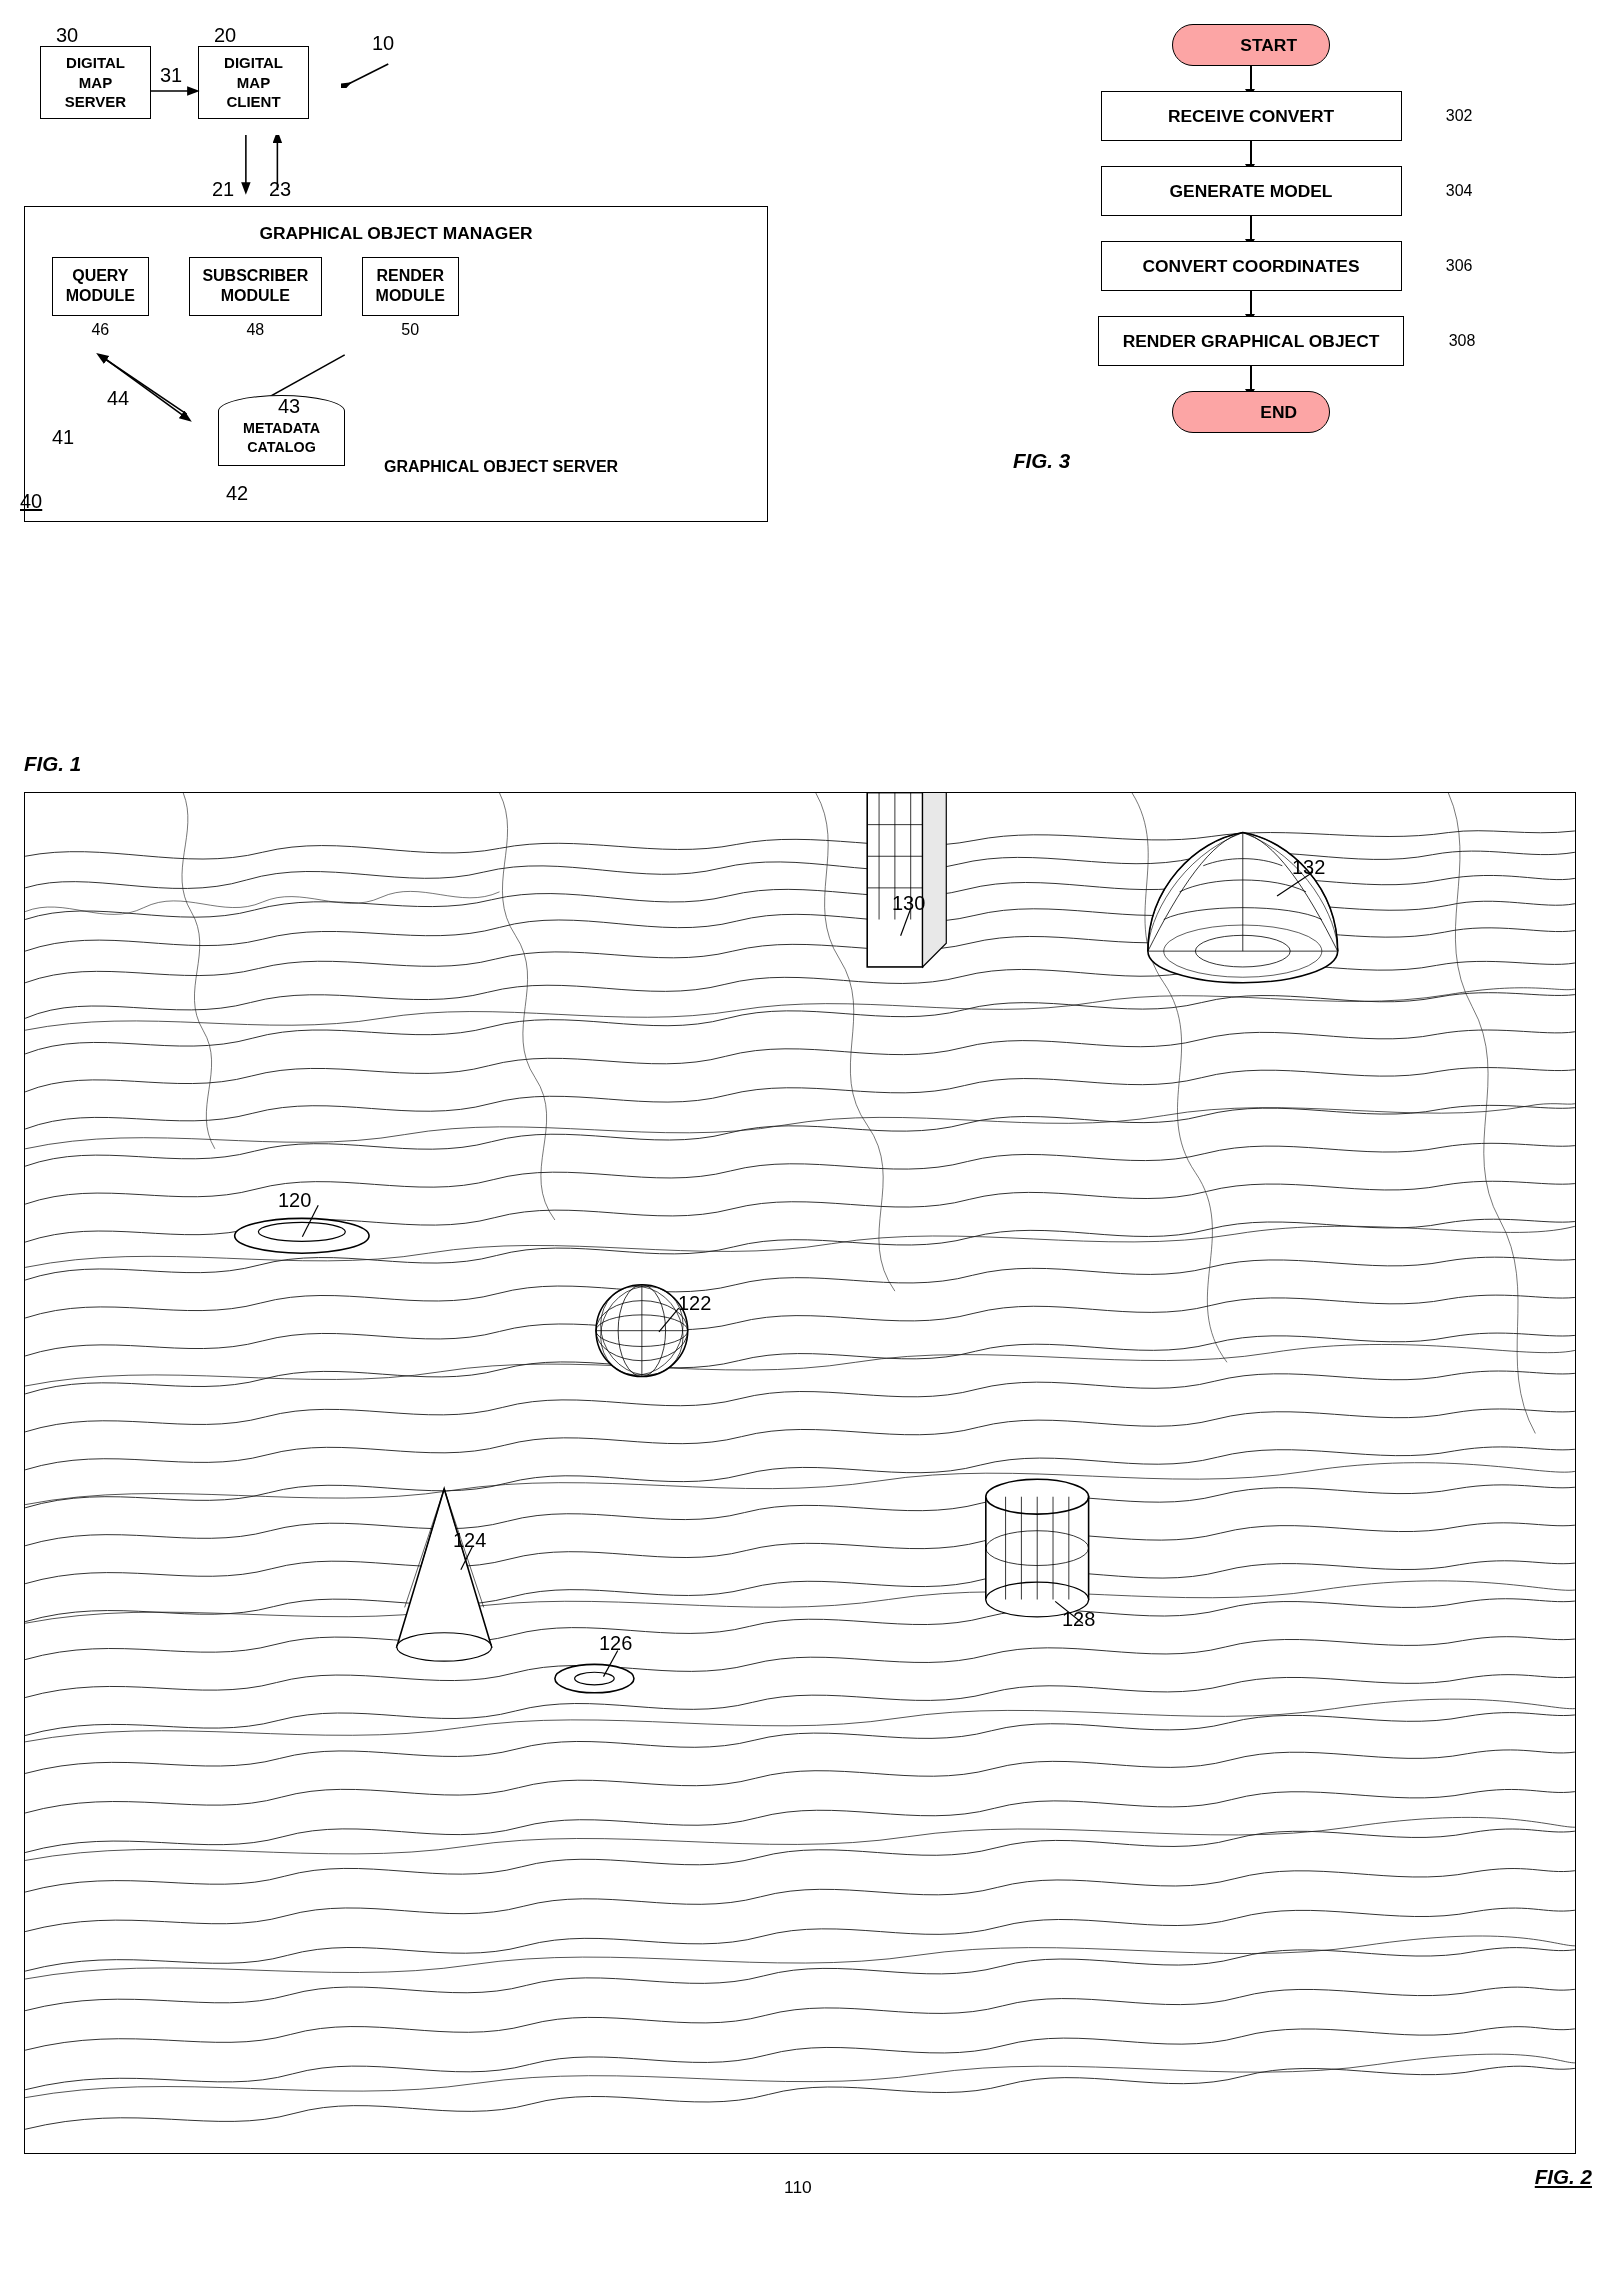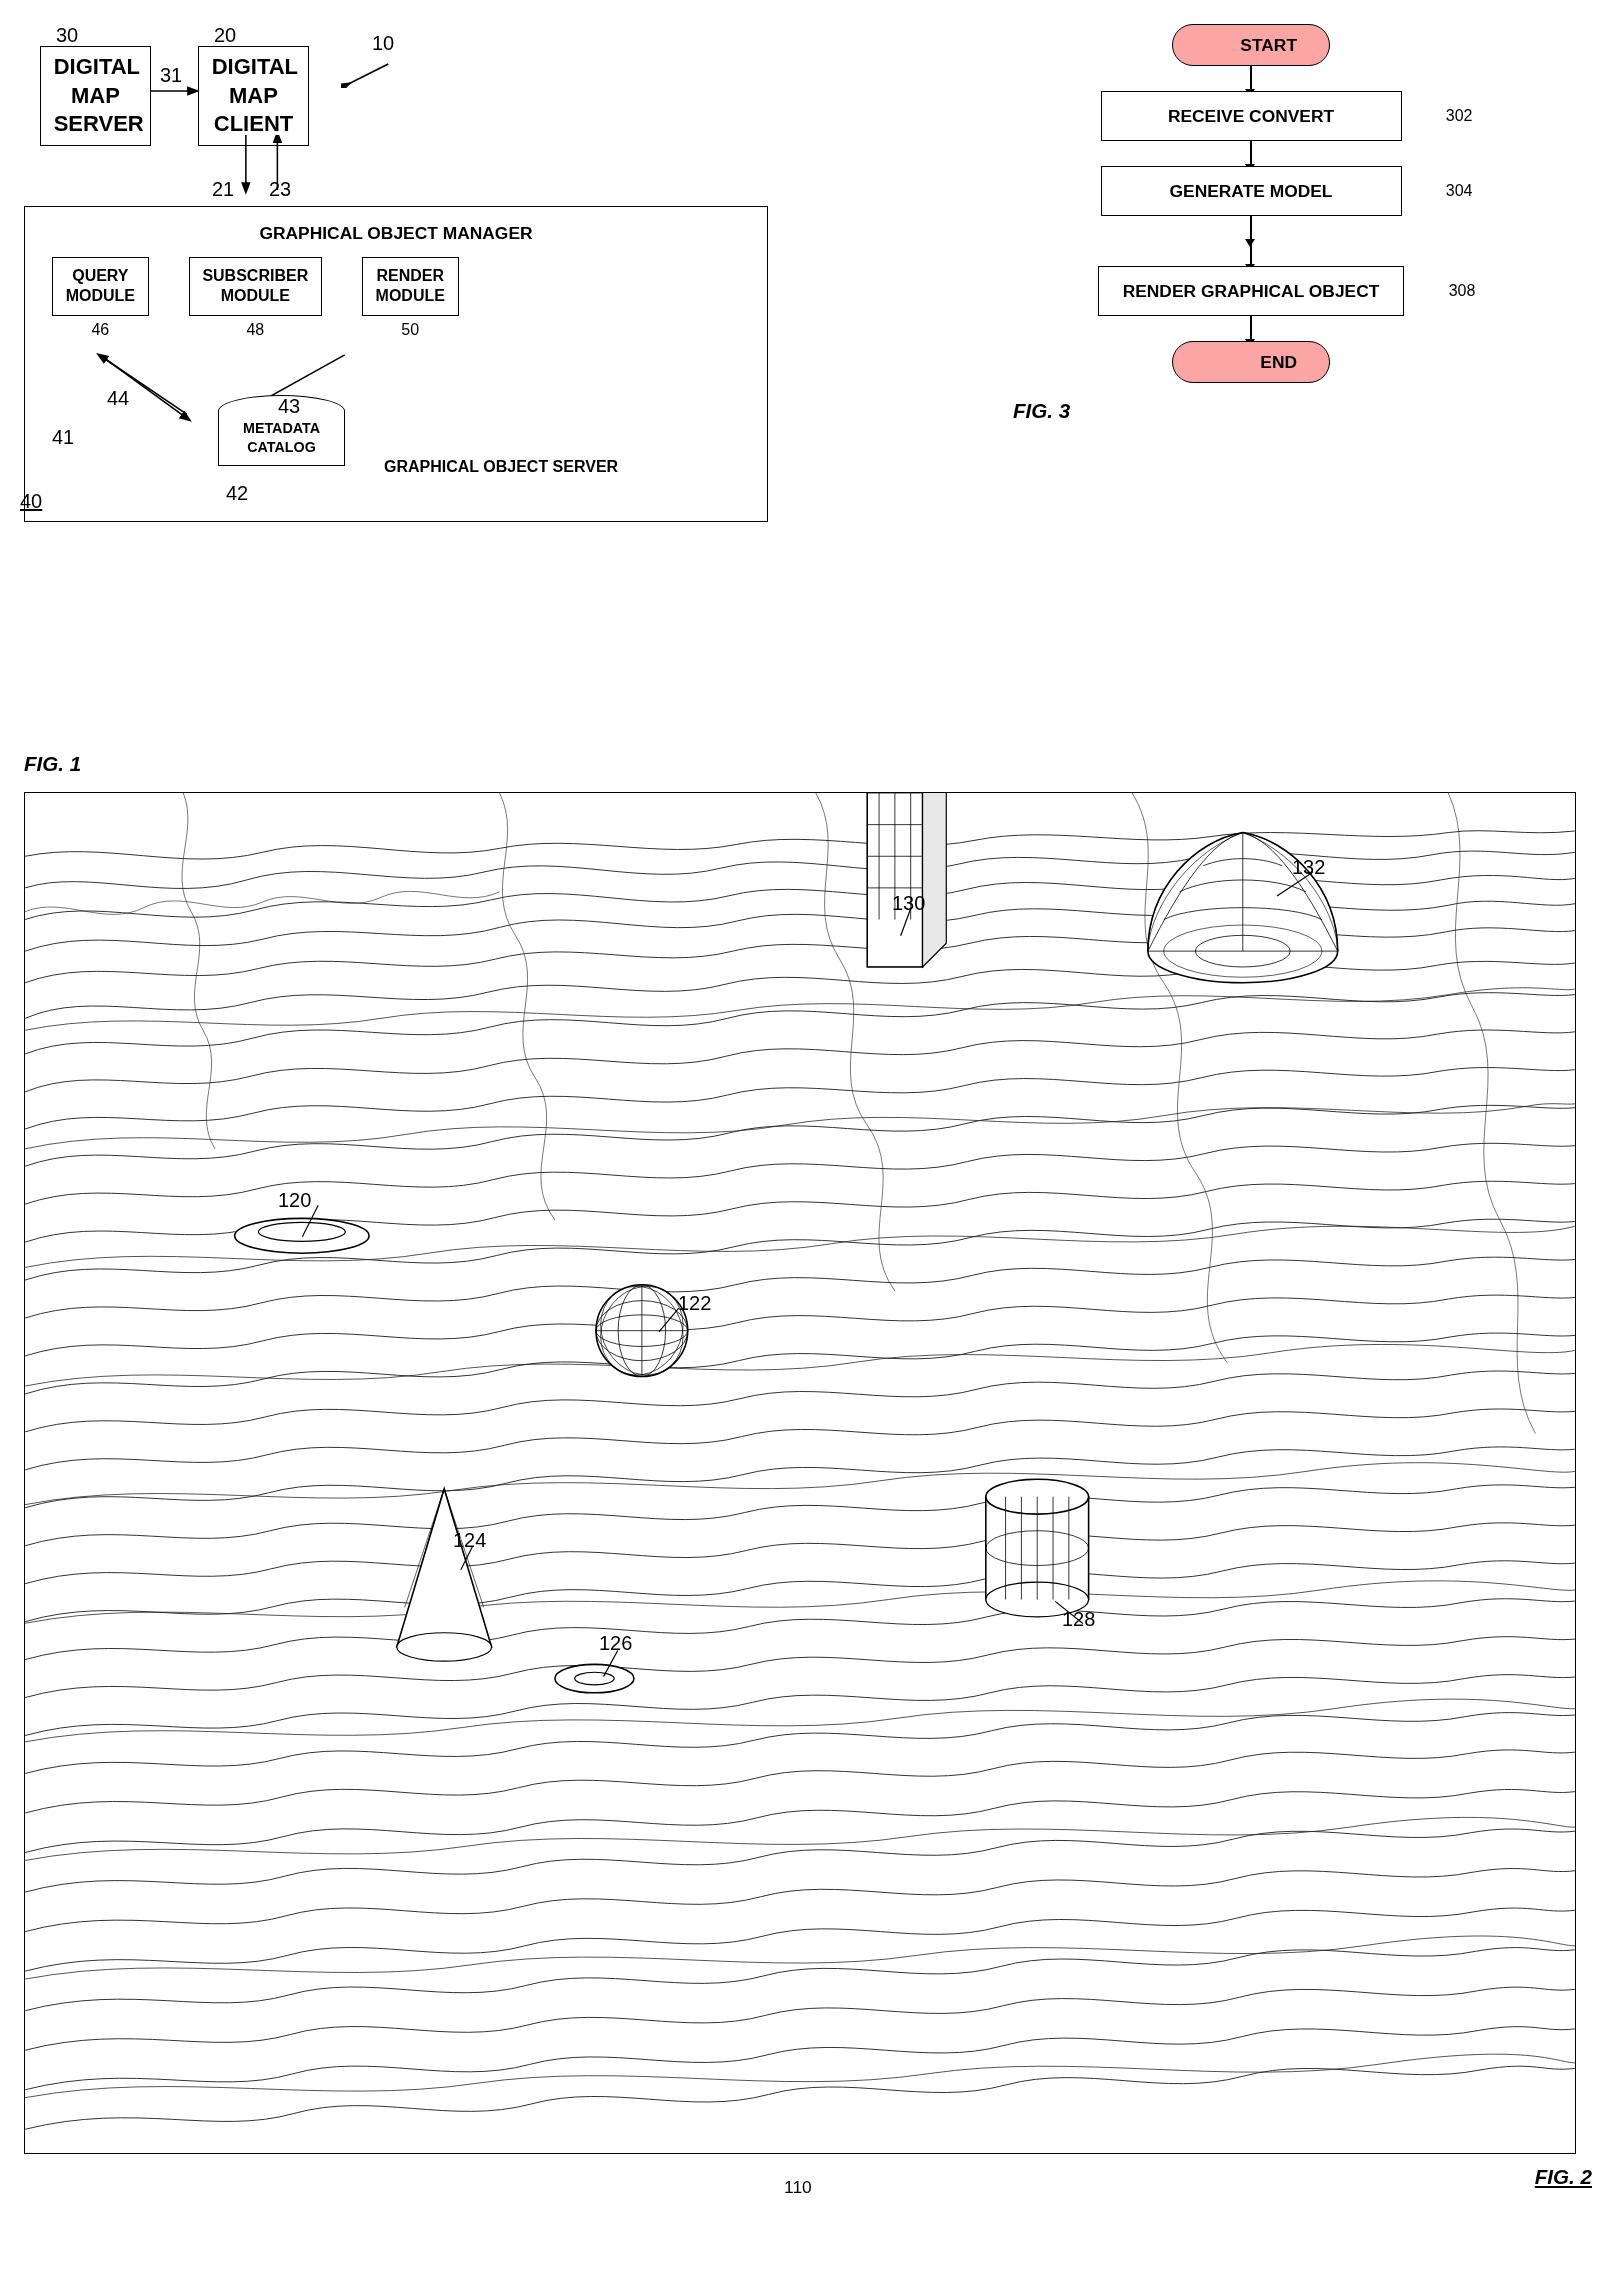--- a/index.html
+++ b/index.html
@@ -17,21 +17,21 @@
       position: absolute;
       top: 24px;
       left: 24px;
       width: 871px;
     }
 
     .node-box {
       border: 1.6px solid #000;
       padding: 6.3px 12.7px;
       text-align: center;
-      font-size: 22px;
+      font-size: 15px;
       font-weight: bold;
       line-height: 1.3;
       background: #fff;
       min-width: 103px;
     }
 
     
     .outer-box {
       border: 1.6px solid #000;
       padding: 16px 19px 16px 19px;
@@ -382,20 +382,24 @@
       <span class="flow-ref-right">302</span>
     </div>
     <div class="flow-arrow"></div>
 
     <div class="flow-item-wrap">
       <div class="flow-rect">GENERATE MODEL</div>
       <span class="flow-ref-right">304</span>
     </div>
     <div class="flow-arrow"></div>
 
+    <div class="flow-item-wrap">
+      <div class="flow-rect">CONVERT COORDINATES</div>
+      <span class="flow-ref-right">306</span>
+    </div>
     <div class="flow-arrow"></div>
 
     <div class="flow-item-wrap">
       <div class="flow-rect">RENDER GRAPHICAL OBJECT</div>
       <span class="flow-ref-right">308</span>
     </div>
     <div class="flow-arrow"></div>
 
     <div class="flow-item-wrap">
       <div class="flow-capsule">END</div>

